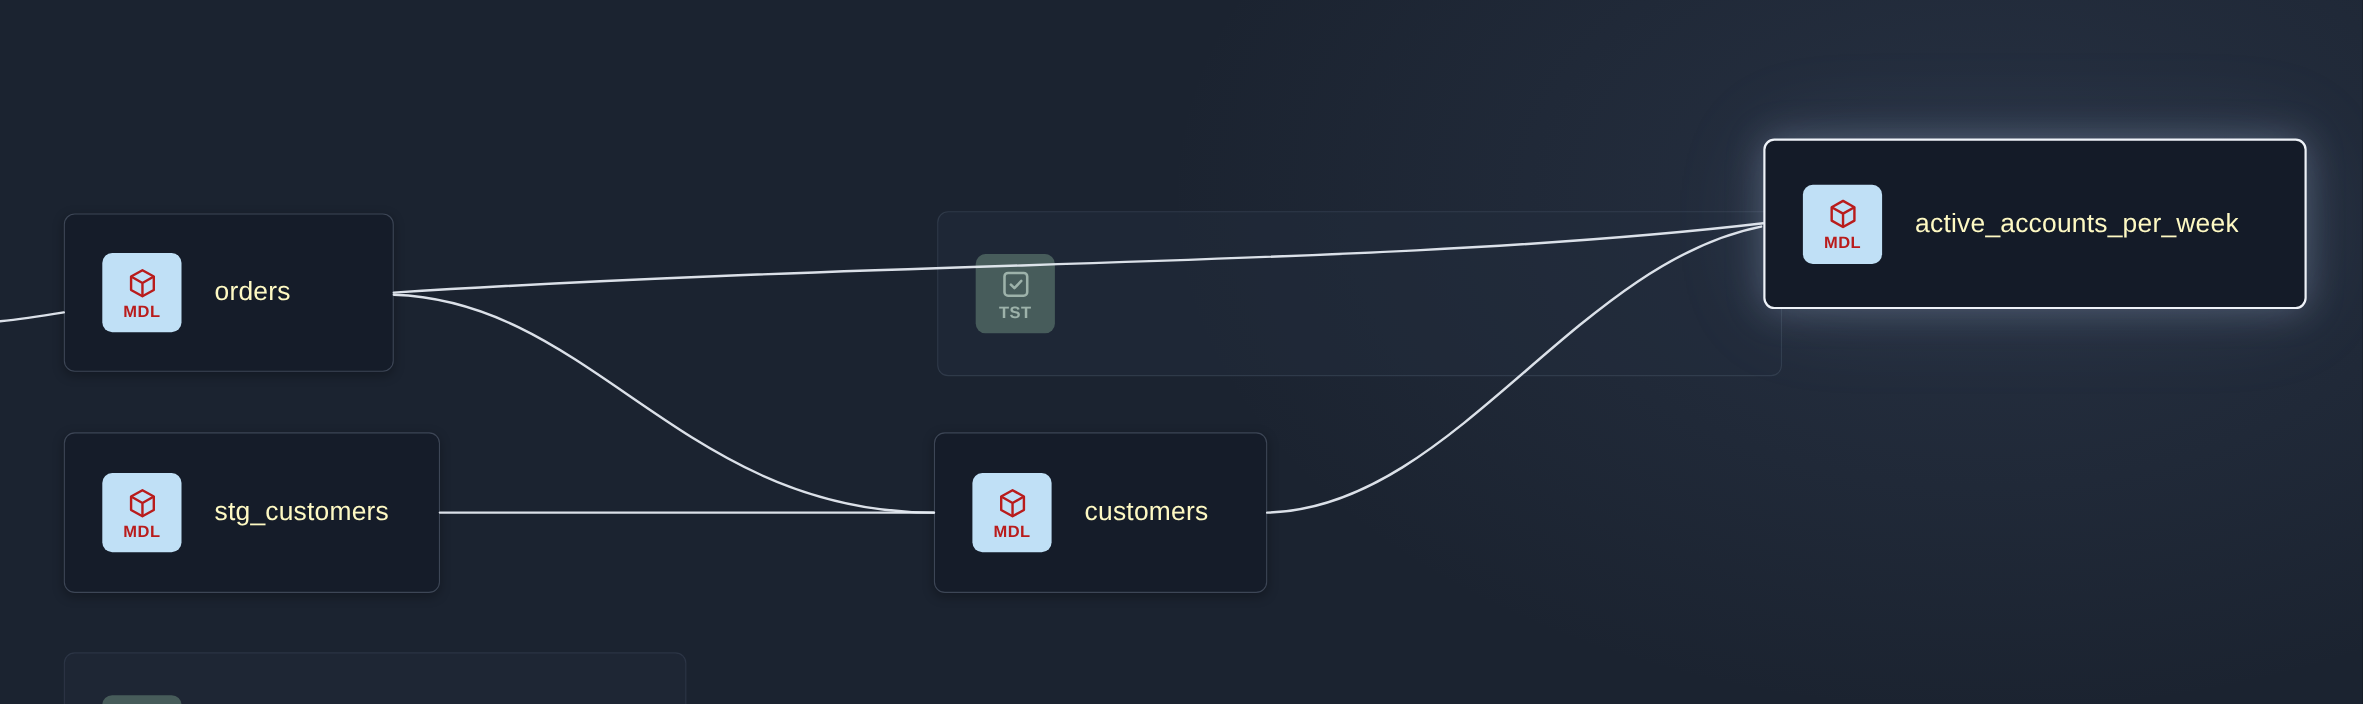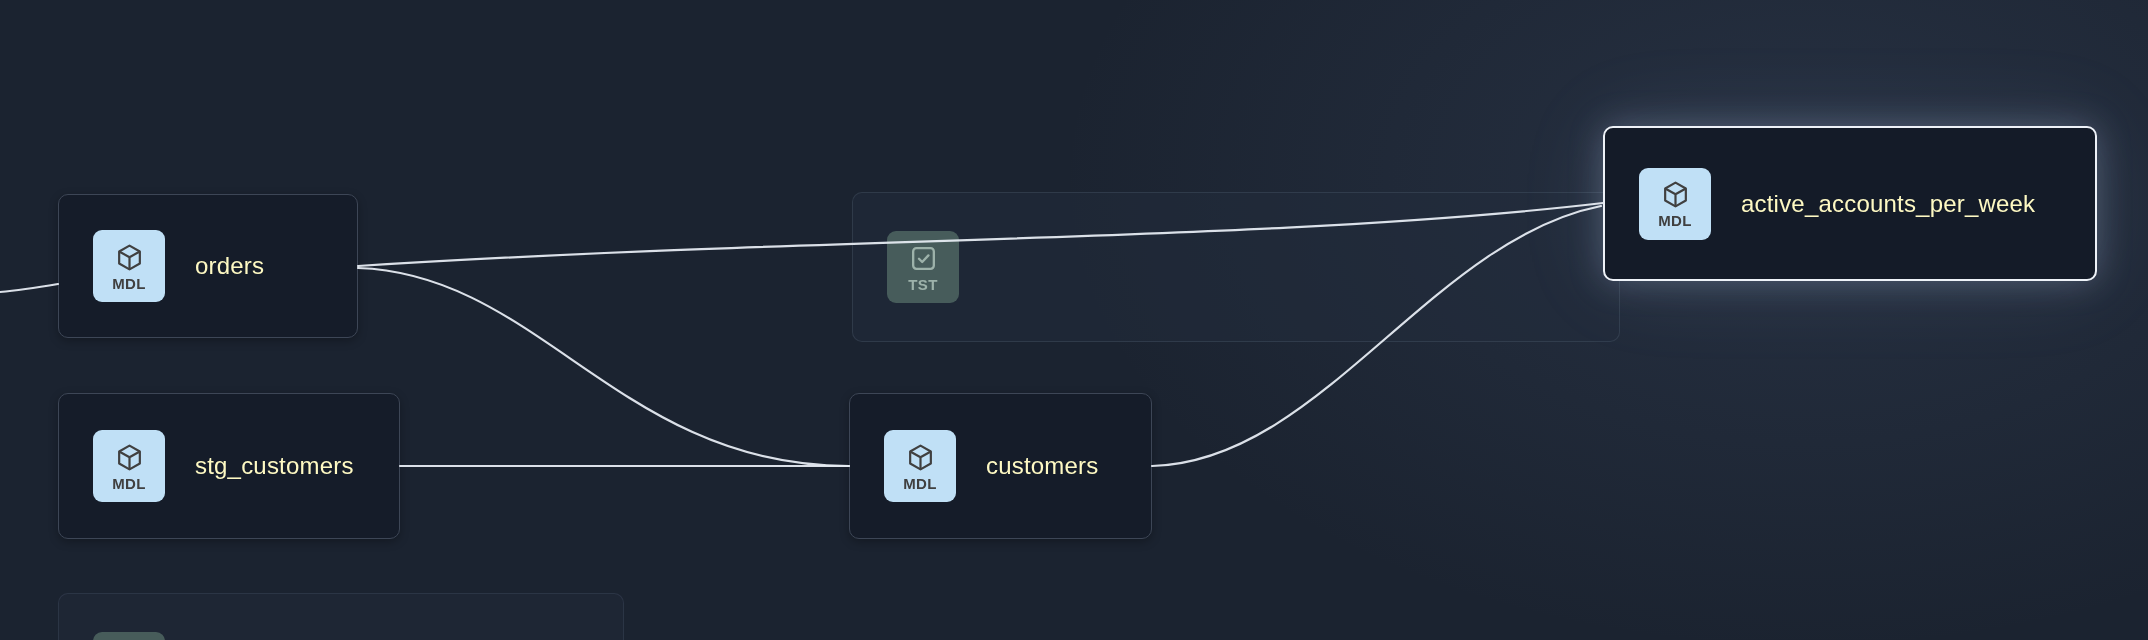--- a/index.html
+++ b/index.html
@@ -34,21 +34,21 @@
   }
 
   .badge {
     flex:0 0 auto;
     width:72px; height:72px; border-radius:9px;
     display:flex; flex-direction:column; align-items:center; justify-content:center;
   }
   .badge .icon { display:block; width:31px; height:31px; }
   .badge .icon svg { width:100%; height:100%; display:block; }
   .badge .badge-label { font-size:15px; font-weight:700; letter-spacing:0.4px; line-height:1; margin-top:3px; }
-  .badge.mdl { background:#c0e0f6; color:#404040; }
+  .badge.mdl { background:#c0e0f6; color:#b91c1c; }
   .badge.tst { background:rgba(128,168,144,0.42); color:rgba(215,235,224,0.60); }
 
   .node.dimmed {
     background:rgba(34,43,59,0.50);
     border-color:rgba(128,142,168,0.18);
     box-shadow:none;
   }
   .node.dimmed .label { color:#4e5a70; }
 
   .node.selected {

